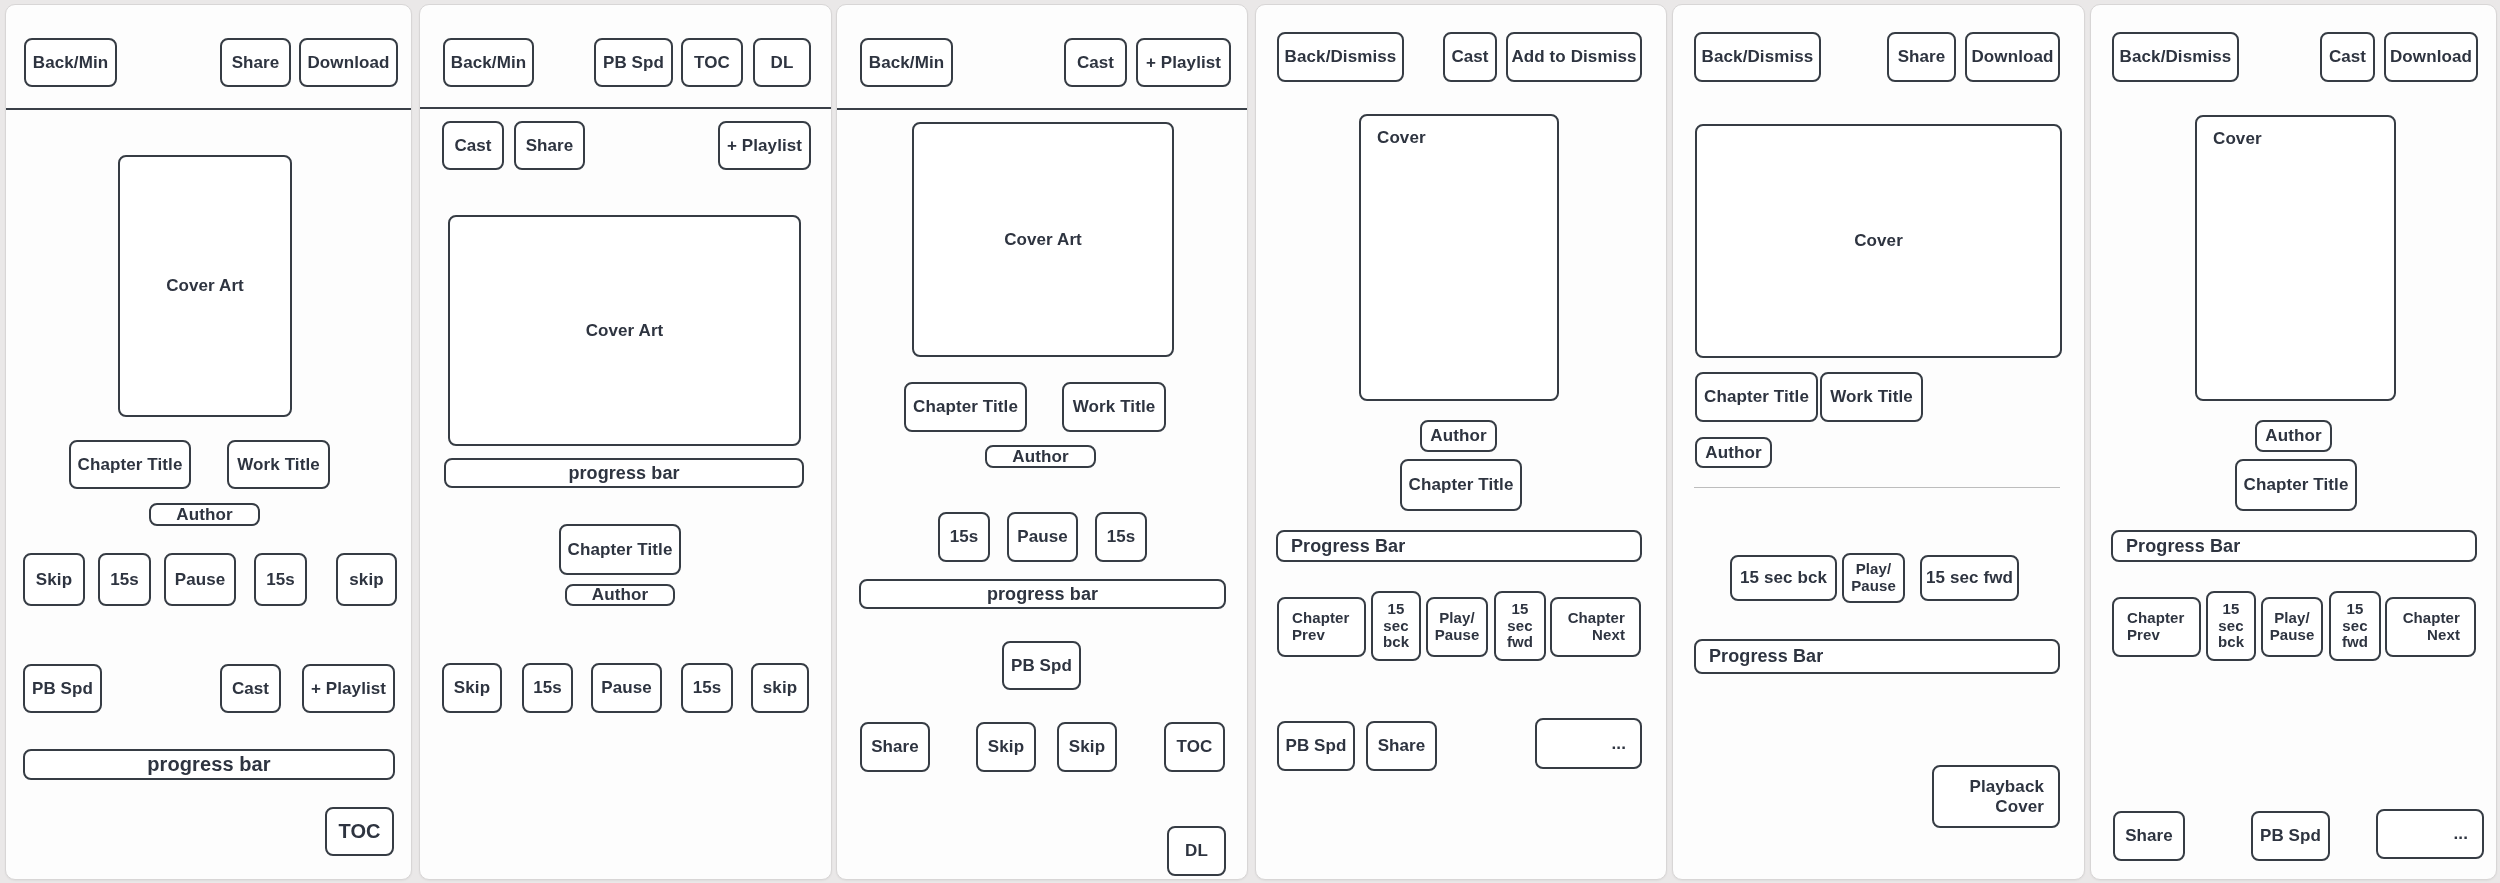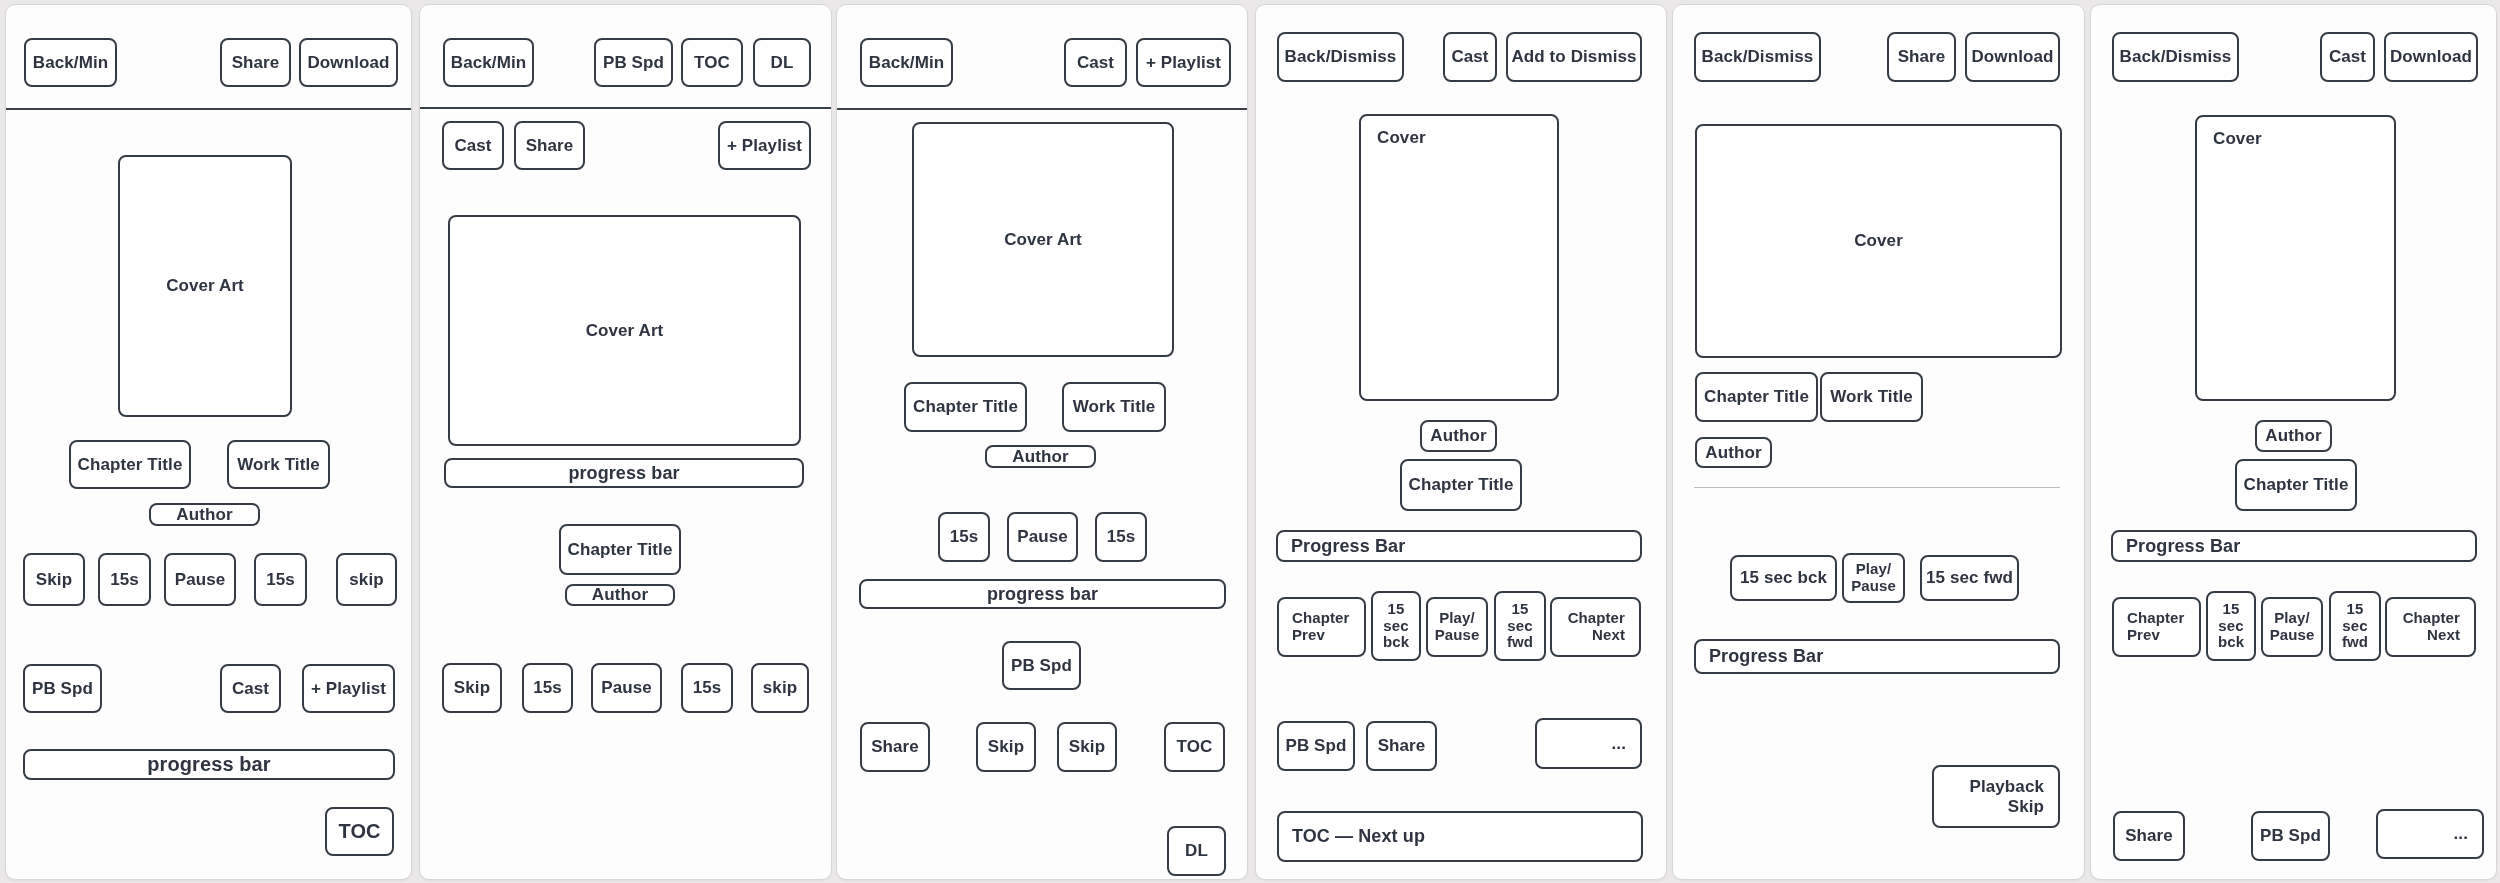--- a/index.html
+++ b/index.html
@@ -119,39 +119,38 @@
   <div class="el btn sm" style="left:170px;top:592px;width:62px;height:60px">Play/
 Pause</div>
   <div class="el btn sm" style="left:238px;top:586px;width:52px;height:70px">15
 sec
 fwd</div>
   <div class="el btn sm right" style="left:294px;top:592px;width:91px;height:60px">Chapter
 Next</div>
   <div class="el btn" style="left:21px;top:716px;width:78px;height:50px">PB Spd</div>
   <div class="el btn" style="left:110px;top:716px;width:71px;height:50px">Share</div>
   <div class="el btn right" style="left:279px;top:713px;width:107px;height:51px">...</div>
-  <div class="el btn md left" style="left:21px;top:806px;width:366px;height:51px">TOC — Next up</div>
 </div>
 
 <div class="card" style="left:1672px;width:411px">
   <div class="el btn" style="left:21px;top:27px;width:127px;height:50px">Back/Dismiss</div>
   <div class="el btn" style="left:214px;top:27px;width:69px;height:50px">Share</div>
   <div class="el btn" style="left:292px;top:27px;width:95px;height:50px">Download</div>
   <div class="el cover" style="left:22px;top:119px;width:367px;height:234px">Cover</div>
   <div class="el btn" style="left:22px;top:367px;width:123px;height:50px">Chapter Title</div>
   <div class="el btn" style="left:147px;top:367px;width:103px;height:50px">Work Title</div>
   <div class="el btn" style="left:22px;top:432px;width:77px;height:31px">Author</div>
   <div class="thin-divider" style="left:21px;top:482px;width:366px"></div>
   <div class="el btn" style="left:57px;top:550px;width:107px;height:46px">15 sec bck</div>
   <div class="el btn sm" style="left:169px;top:548px;width:63px;height:50px">Play/
 Pause</div>
   <div class="el btn" style="left:247px;top:550px;width:99px;height:46px">15 sec fwd</div>
   <div class="el btn md left" style="left:21px;top:634px;width:366px;height:35px">Progress Bar</div>
   <div class="el btn right" style="left:259px;top:760px;width:128px;height:63px">Playback
-Skip</div>
+Cover</div>
 </div>
 
 <div class="card" style="left:2090px;width:405px">
   <div class="el btn" style="left:21px;top:27px;width:127px;height:50px">Back/Dismiss</div>
   <div class="el btn" style="left:229px;top:27px;width:55px;height:50px">Cast</div>
   <div class="el btn" style="left:293px;top:27px;width:94px;height:50px">Download</div>
   <div class="el cover tl" style="left:104px;top:110px;width:201px;height:286px">Cover</div>
   <div class="el btn" style="left:164px;top:415px;width:77px;height:32px">Author</div>
   <div class="el btn" style="left:144px;top:454px;width:122px;height:52px">Chapter Title</div>
   <div class="el btn md left" style="left:20px;top:525px;width:366px;height:32px">Progress Bar</div>

